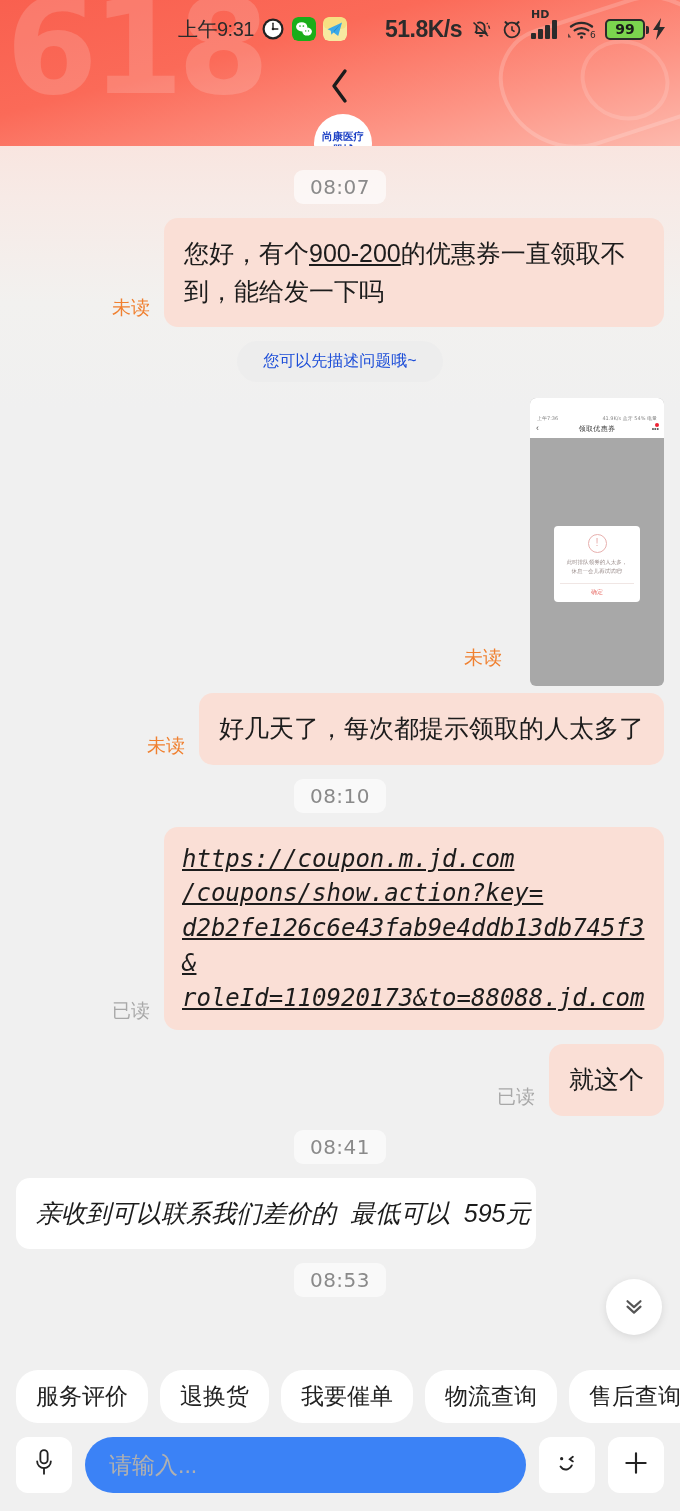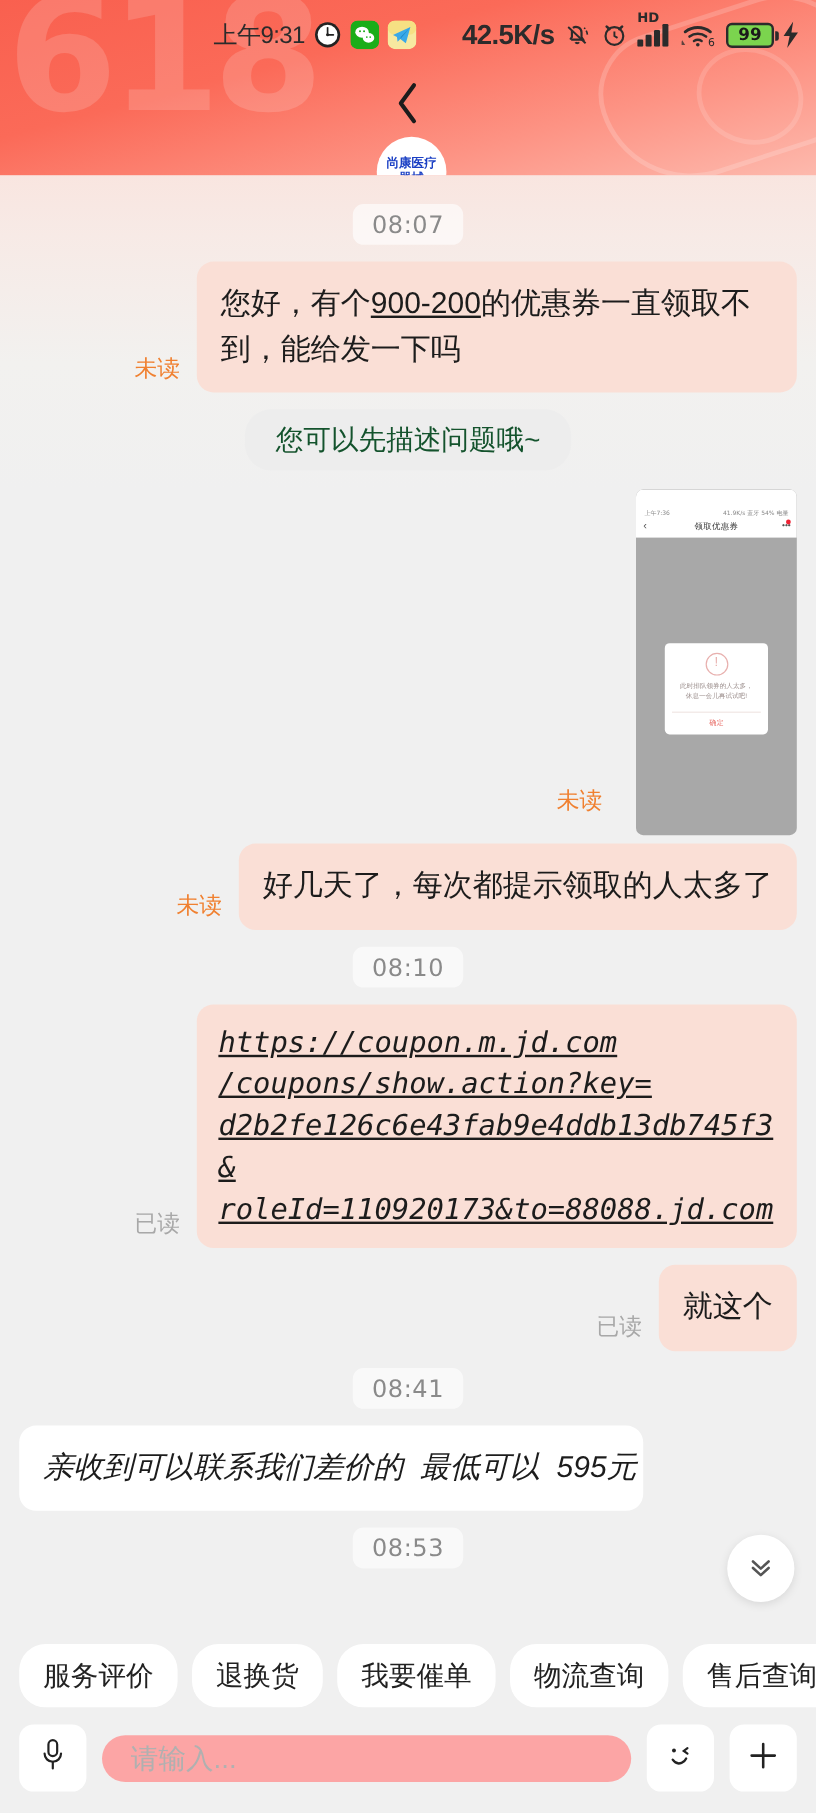--- a/index.html
+++ b/index.html
@@ -198,22 +198,22 @@
   .bubble u, .bubble .ul { text-decoration: underline; }
   .bubble.link {
     font-family: "DejaVu Sans Mono", monospace;
     font-size: 24px; line-height: 1.45;
     padding: 15px 18px;
     font-style: italic;
   }
 
   .hint-row { display: flex; justify-content: center; margin: 4px 0 16px; }
   .hint {
-    background: #ededed; color: #14532d;
-    font-size: 23px; border-radius: 22px;
+    background: #ededed; color: #1d4ed8;
+    font-size: 16px; border-radius: 22px;
     padding: 10px 26px;
     text-align: center;
   }
 
   
   .img-row { display: flex; justify-content: flex-end; align-items: flex-end; margin-bottom: 6px; }
   .shot {
     width: 134px; height: 288px;
     background: #a8a8a8;
     border-radius: 6px;
@@ -309,22 +309,22 @@
     display: flex; align-items: center; gap: 13px;
     padding: 14px 16px 0;
   }
   .ib-btn {
     width: 56px; height: 56px; border-radius: 12px;
     background: #fff;
     display: flex; align-items: center; justify-content: center;
     flex: 0 0 auto;
   }
   .ib-field {
-    flex: 1 1 auto; height: 39px;
-    background: #fca5a5; border-radius: 28px;
+    flex: 1 1 auto; height: 56px;
+    background: #3b82f6; border-radius: 28px;
     display: flex; align-items: center;
     padding: 0 24px;
     justify-content: flex-end;
   }
   .ib-field input {
     border: none; outline: none; background: transparent;
     width: 100%; font-size: 23px; color: #333;
     font-family: "Liberation Sans", sans-serif;
   }
   .ib-field input::placeholder { color: #b0b0b0; }
@@ -365,21 +365,21 @@
         <span class="sb-icon">
           <svg class="appicon" viewBox="0 0 24 24">
             <rect width="24" height="24" rx="6" fill="#f7e9a0"></rect>
             <rect width="24" height="12" rx="6" fill="#f6d86b" opacity="0.55"></rect>
             <path d="M4.5 12.2 19 5.5 15.2 19l-4.6-3.6-2.3 2.4-.5-4z" fill="#3aa9e8"></path>
             <path d="M10.6 15.4 19 5.5l-8 8.3z" fill="#1f86c4"></path>
           </svg>
         </span>
       </div>
       <div class="sb-right">
-        <div class="sb-net">42.5K/s</div>
+        <div class="sb-net">51.8K/s</div>
         <span class="sb-icon">
           <svg width="24" height="24" viewBox="0 0 24 24" fill="none" stroke="#2b2b2b" stroke-width="1.8">
             <path d="M7 16h10l-1.4-2.2V10a4.6 4.6 0 0 0-7.2-3.8"></path>
             <path d="M7.6 8.6V10v3.8L6.2 16"></path>
             <path d="M10.5 18.2a1.8 1.8 0 0 0 3 0"></path>
             <path d="M4.5 5.5 19 19" stroke-width="1.6"></path>
             <path d="M19.5 8.5c.6 1 .9 2.1 1 3.3M17.8 6.1c.3.3.6.6.8 1" stroke-width="1.4"></path>
           </svg>
         </span>
         <span class="sb-icon">

